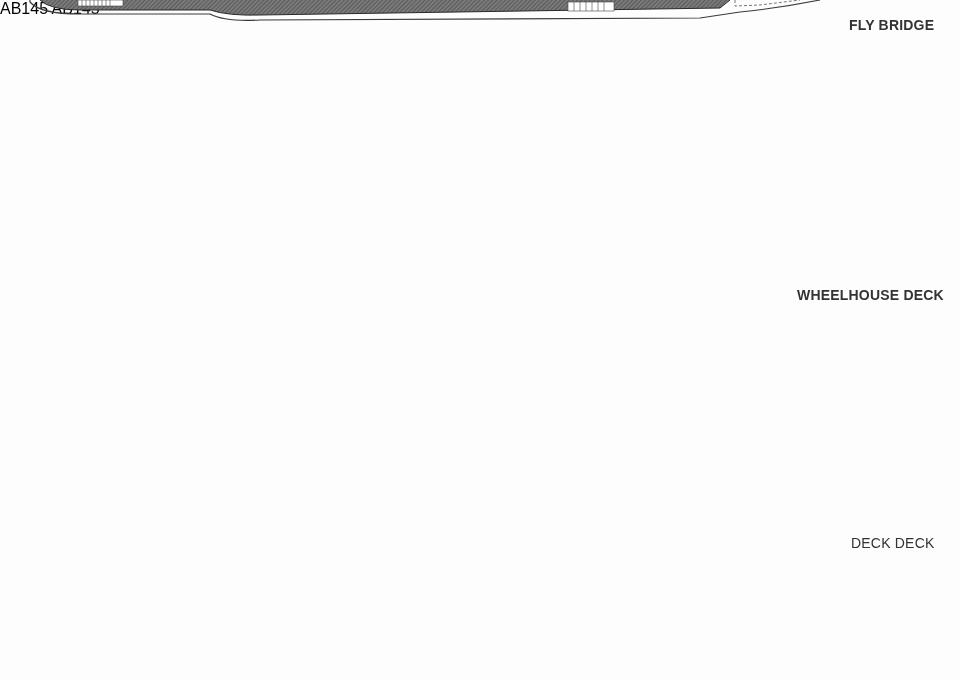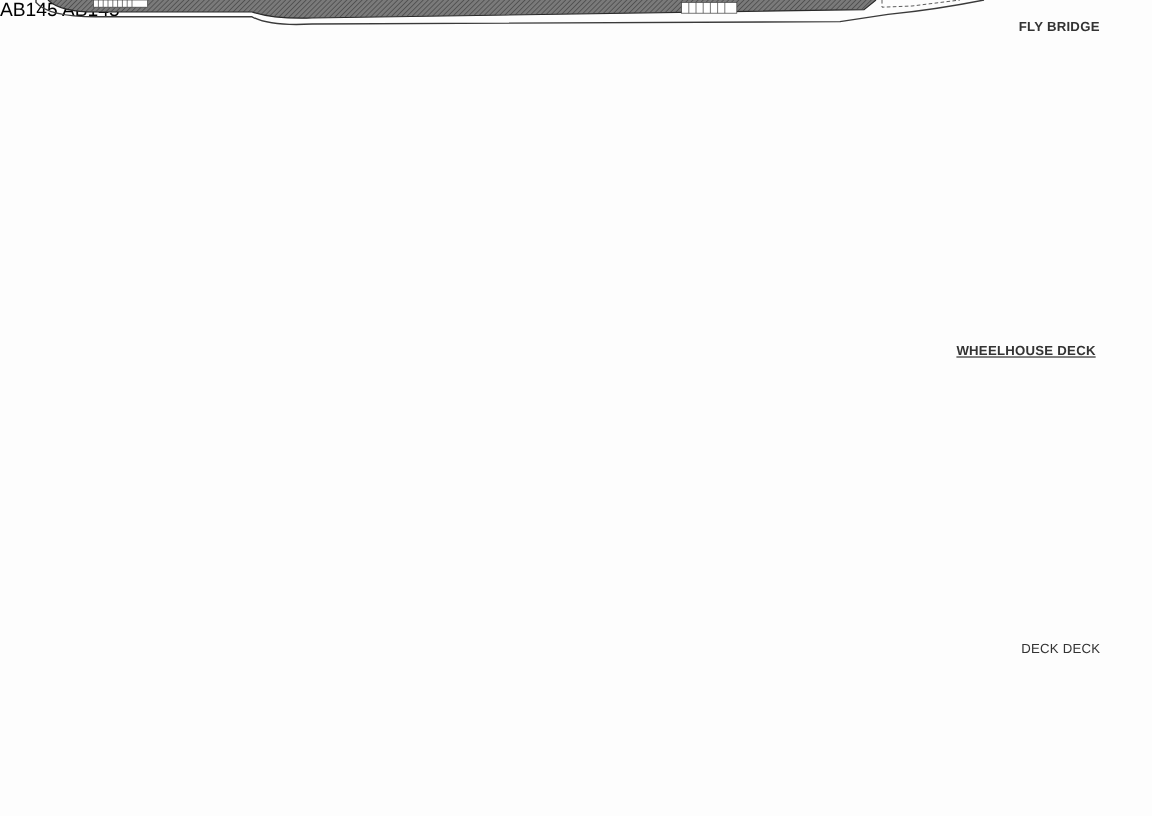--- a/index.html
+++ b/index.html
@@ -1,18 +1,18 @@
 <!DOCTYPE html>
 <html><head>
 <meta charset="utf-8">
 <style>
   html,body{margin:0;padding:0;background:#fdfdfd;}
   body{width:960px;height:680px;overflow:hidden;position:relative;font-family:"Liberation Sans",sans-serif;}
   #plan{position:absolute;left:0;top:0;width:960px;height:680px;}
-  .deck-label{position:absolute;font-family:"Liberation Sans",sans-serif;font-size:11px;font-weight:bold;color:#333;letter-spacing:0.2px;white-space:nowrap;}
+  .deck-label{position:absolute;font-family:"Liberation Sans",sans-serif;font-size:14px;font-weight:bold;color:#333;letter-spacing:0.2px;white-space:nowrap;}
   .deck-label.light{font-weight:normal;}
 </style>
 </head>
 <body>
 
 
 
 <svg id="plan" viewBox="0 0 960 680" xmlns="http://www.w3.org/2000/svg">
   <defs>
     <pattern id="hatch" patternUnits="userSpaceOnUse" width="4" height="4" patternTransform="rotate(45)">
@@ -274,17 +274,17 @@
       <rect x="639" y="636" width="16" height="16"><rect x="656" y="640" width="12" height="12">
       <rect x="704" y="636" width="10" height="10"><rect x="746" y="640" width="10" height="10">
       <circle cx="645" cy="666" r="4"><circle cx="789" cy="665" r="4">
       <rect x="700" y="660" width="12" height="12"><rect x="738" y="660" width="14" height="16">
     </rect></rect></circle></circle></rect></rect></rect></rect></g>
     <path d="M800,626 Q850,640 890,680" fill="none" stroke="#555" stroke-width="0.8">
   </path></path></rect></rect></line></line></rect></rect></path></rect></rect></line></circle></rect></line></path></path></g>
 
 
 <div class="deck-label" style="left:849px;top:17px;">FLY BRIDGE</div>
-<div class="deck-label" style="left:797px;top:287px;text-decoration:underline;">WHEELHOUSE DECK</div>
+<div class="deck-label" style="left:797px;top:287px;">WHEELHOUSE DECK</div>
 <div class="deck-label light" style="left:851px;top:535px;">DECK DECK</div>
 
 
 
 
 </body></html>

